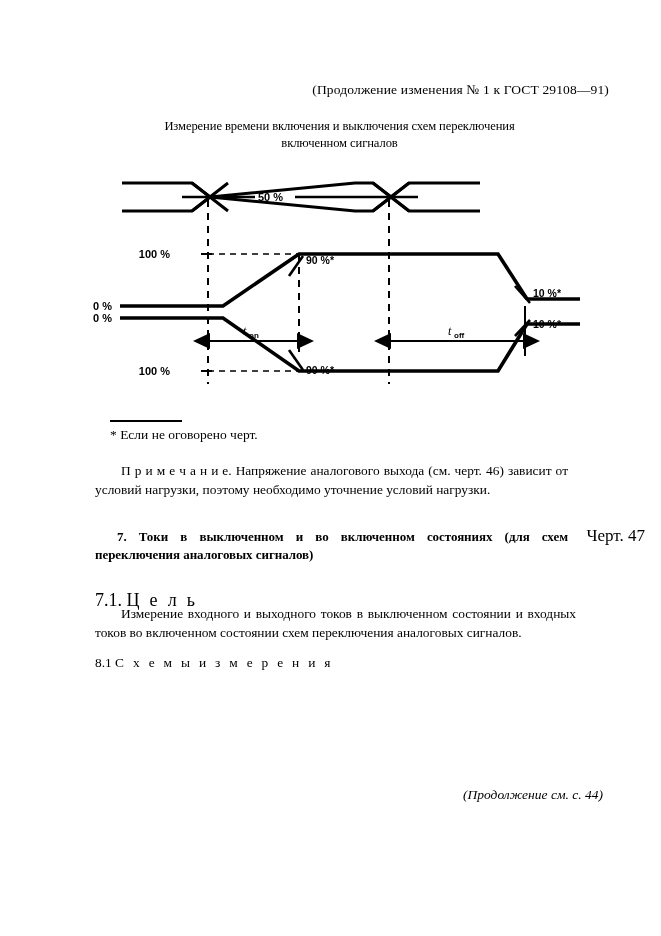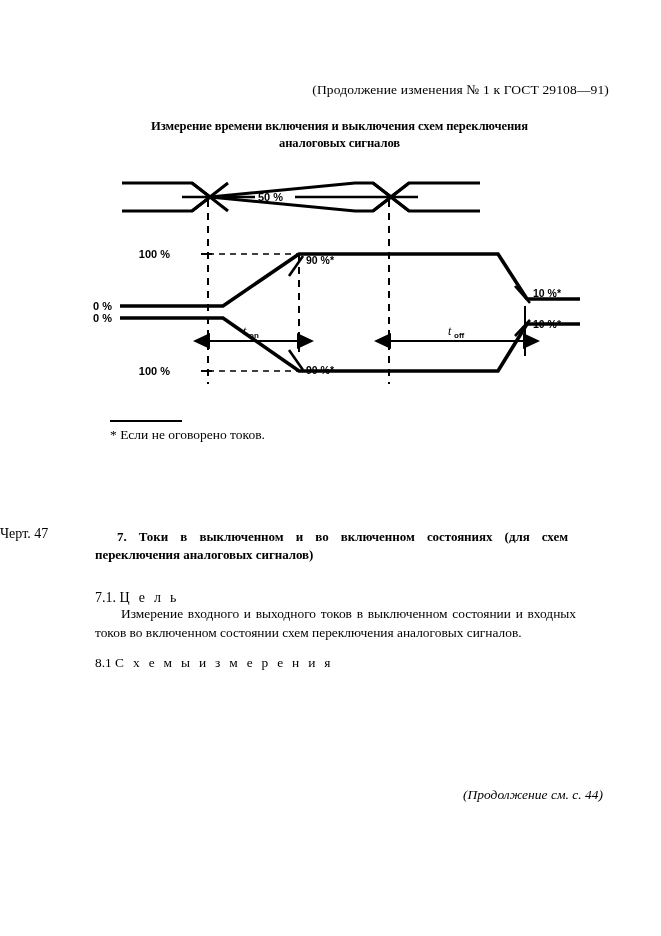--- a/index.html
+++ b/index.html
@@ -20,21 +20,21 @@
     font-size:13.5px;
     letter-spacing:0.15px;
     white-space:nowrap;
   }
 
   
   .fig-title {
     position:absolute; left:90px; right:72px; top:118px;
     text-align:center;
     font-family:"Liberation Serif", serif;
-    font-weight:bold;
+    font-weight:normal;
     font-size:12.6px;
     line-height:16.5px;
     letter-spacing:-0.1px;
   }
 
   
   .diagram { position:absolute; left:60px; top:166px; width:560px; height:240px;text-decoration:underline; }
   .diagram svg { display:block; }
 
   .lbl { font-family:"Liberation Sans", sans-serif; font-weight:bold; font-size:11px; fill:#000; }
@@ -51,32 +51,32 @@
     position:absolute; left:110px; top:426px; width:420px;
     font-size:13.5px; line-height:18px;
   }
   .note {
     position:absolute; left:95px; right:93px; top:462px;
     font-size:13.4px; line-height:18.6px;
     text-align:justify;
     text-indent:26px;
   }
   .fig-caption {
-    position:absolute; left:0; right:4px; top:526px;
-    text-align:left; font-size:14px;
+    position:absolute; left:0; right:16px; top:526px;
+    text-align:right; font-size:17px;
   }
   .sec-head {
     position:absolute; left:95px; right:93px; top:528px;
     font-weight:bold; font-size:13px; line-height:17.5px;
     text-align:justify; text-indent:22px;
     letter-spacing:-0.05px;
   }
   .sub-head {
     position:absolute; left:95px; top:590px;
-    font-size:14px;
+    font-size:18px;
   }
   .sub-head .sp2 { letter-spacing:2.8px; }
   .body-par {
     position:absolute; left:95px; right:85px; top:605px;
     font-size:13.4px; line-height:18.6px;
     text-align:justify; text-indent:26px;
   }
   .sub-head2 {
     position:absolute; left:95px; top:655px;
     font-size:13.4px;
@@ -89,21 +89,21 @@
 </style>
 </head>
 <body>
 
 <div class="page">
 
   <div class="runhead">(Продолжение изменения № 1 к ГОСТ  29108—91)</div>
 
   <div class="fig-title">
     <span>Измерение времени включения и выключения схем переключения</span><br>
-    <span>аналоговых сигналов</span>
+    <span>включенном сигналов</span>
   </div>
 
   <div class="diagram">
     <svg width="560" height="240" viewBox="0 0 560 240">
 
       <g stroke="#000" fill="none" stroke-width="3">
 
         <path d="M 62 17 L 132 17 L 150 31 L 295 17 L 313 17 L 331 31"></path>
 
         <path d="M 62 45 L 132 45 L 150 31 L 295 45 L 313 45 L 331 31"></path>
@@ -187,22 +187,23 @@
       <g>
         <line x1="331" y1="175" x2="463" y2="175" stroke="#000" stroke-width="2" marker-start="url(#arrL)" marker-end="url(#arrR)"></line>
         <text class="t-italic" x="388" y="169">t</text>
         <text class="t-sub" x="394" y="172">off</text>
       </g>
 
     </svg>
   </div>
 
   <div class="rule"></div>
-  <div class="footnote">* Если не оговорено токов.</div>
-
+  <div class="footnote">* Если не оговорено черт.</div>
+
+  <div class="note"><span>П р и м е ч а н и е.</span><span> Напряжение аналогового выхода (см. черт. 46) зависит от условий нагрузки, поэтому необходимо уточнение условий нагрузки.</span></div>
 
   <div class="fig-caption">Черт. 47</div>
 
   <div class="sec-head">7. Токи в выключенном и во включенном состояниях (для схем переключения аналоговых сигналов)</div>
 
   <div class="sub-head">
     <span>7.1.</span>
     <span class="sp2">Ц е л ь</span>
   </div>
 

